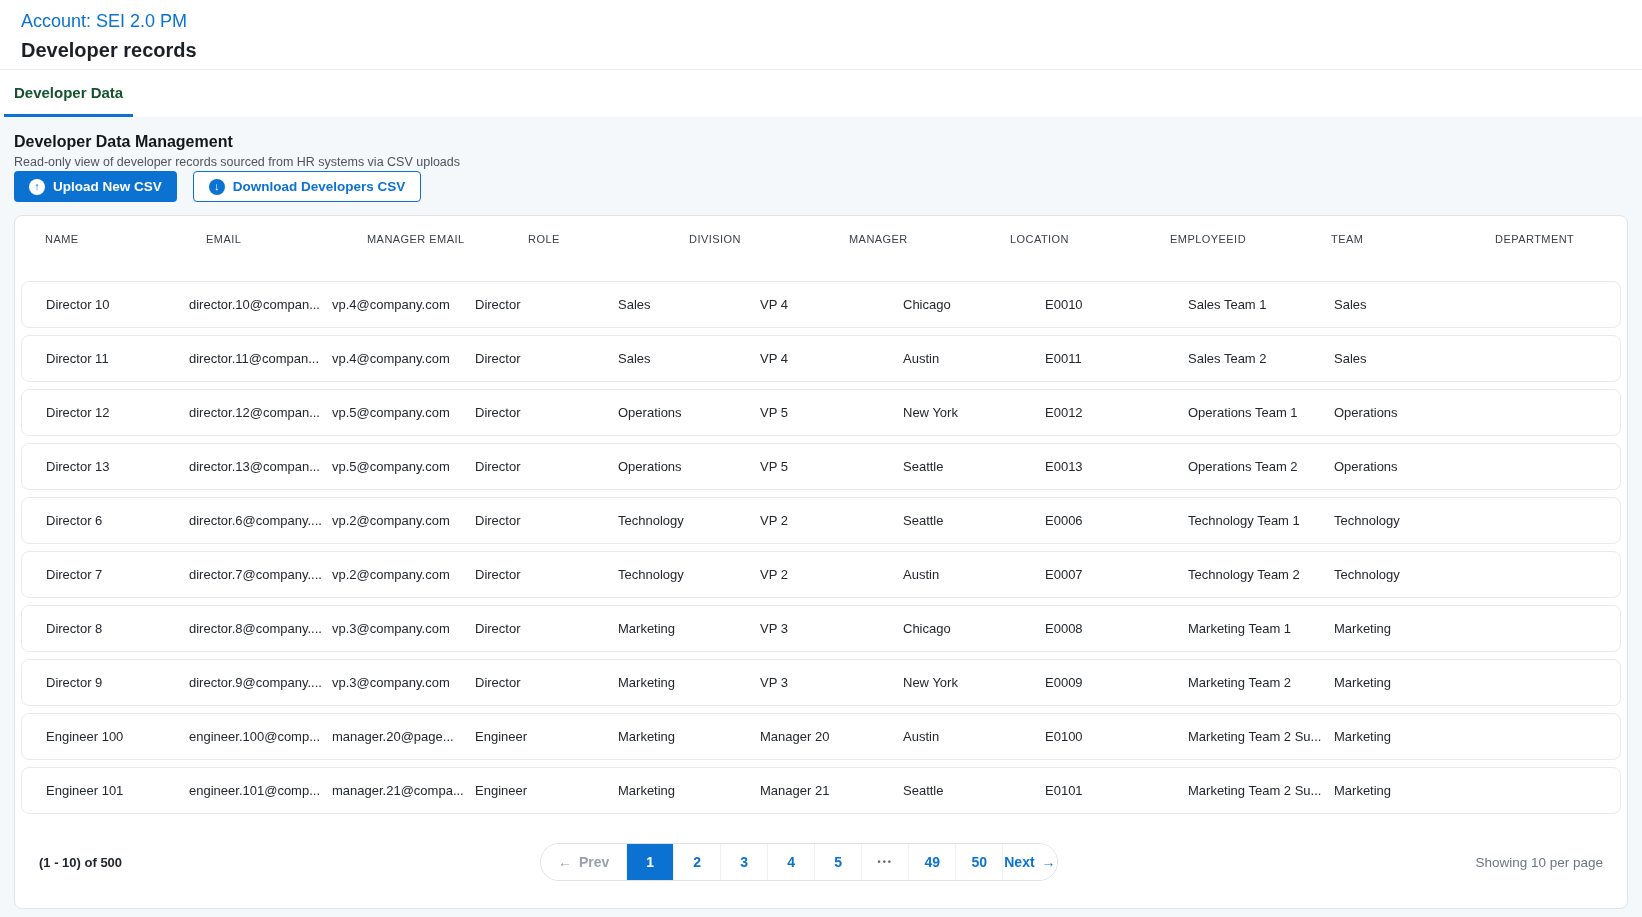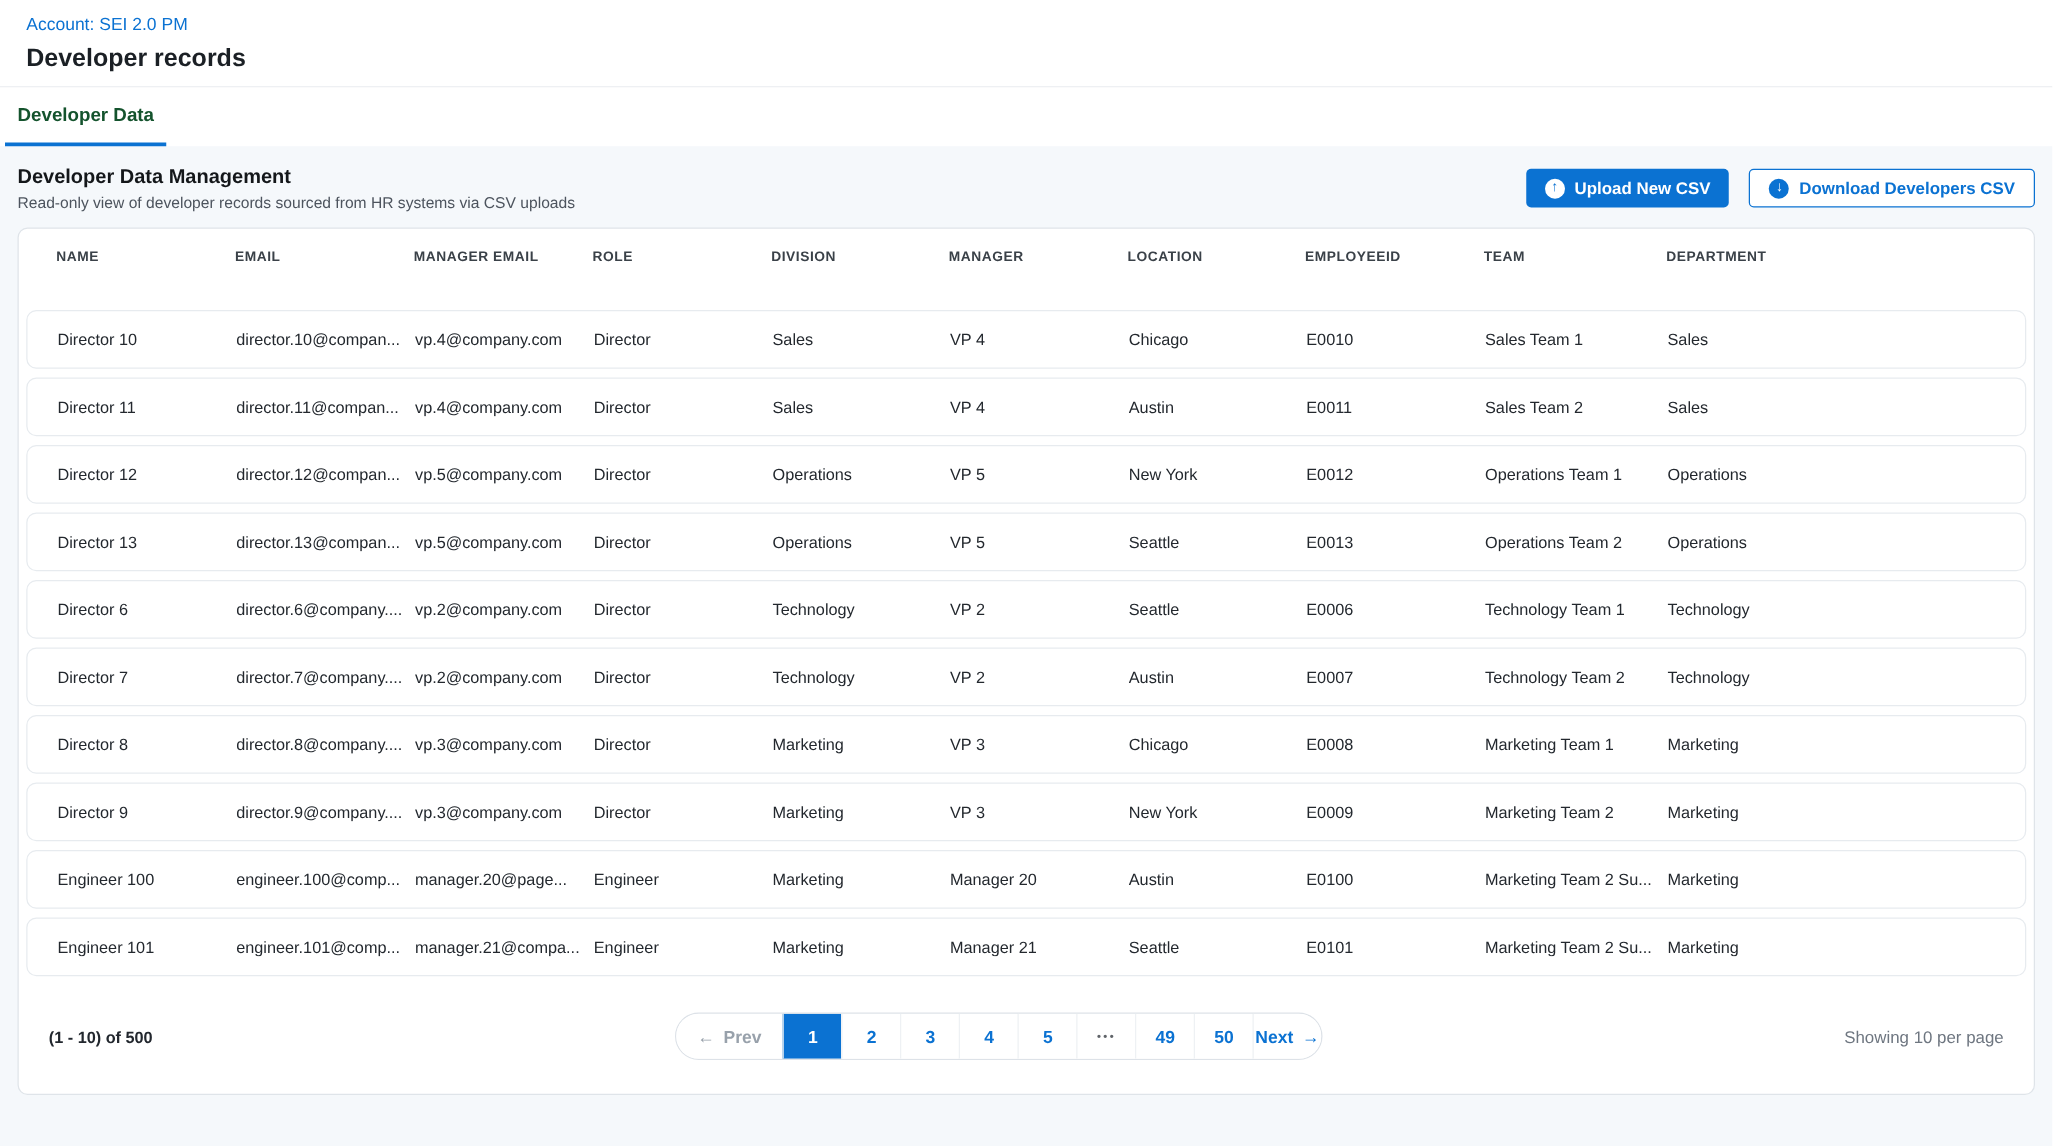--- a/index.html
+++ b/index.html
@@ -9,46 +9,46 @@
     --row-border:#e7ebef;
     --text-dark:#1b2025;
     --text-cell:#23282e;
     --text-muted:#6e7680;
   }
   *{box-sizing:border-box;margin:0;padding:0;}
   html,body{width:1642px;height:917px;overflow:hidden;background:#fff;
     font-family:"Liberation Sans", sans-serif;}
   
   .header{height:70px;padding:11px 24px 0 21px;border-bottom:1px solid #e9ecf0;background:#fff;}
-  .account-link{font-size:14px;color:var(--accent-blue);font-weight:500;cursor:pointer;display:inline-block;}
+  .account-link{font-size:18px;color:var(--accent-blue);font-weight:500;cursor:pointer;display:inline-block;}
   .page-title{font-size:20px;font-weight:700;color:var(--text-dark);margin-top:7px;}
   
   .tabbar{height:47px;display:flex;align-items:stretch;padding-left:2px;background:#fff;}
   .tab{display:flex;align-items:center;padding:0 10px;margin:0 6px 0 2px;font-size:15px;font-weight:700;
     color:#14532d;border-bottom:3px solid transparent;cursor:pointer;}
   .tab.active{border-bottom-color:var(--accent-blue);}
   
   .content{background:var(--bg-light);height:800px;padding:0 14px;}
-  .panel-head{display:flex;justify-content:space-between;align-items:flex-start;padding:16px 0 13px;}
+  .panel-head{display:flex;justify-content:space-between;align-items:flex-start;padding:16px 0 13px;flex-direction:column;}
   .panel-title{font-size:16px;font-weight:700;color:#14171a;}
   .panel-subtitle{font-size:12.5px;color:#4d545e;margin-top:4px;text-align:right;}
   .head-buttons{display:flex;gap:16px;padding-top:2px;}
   .btn{display:flex;align-items:center;gap:8px;height:31px;padding:0 15px;border-radius:4px;
     font-size:13.5px;font-weight:700;cursor:pointer;border:none;font-family:inherit;}
   .btn-primary{background:var(--accent-blue);color:#fff;}
   .btn-outline{background:#fff;color:var(--accent-blue);border:1.5px solid var(--accent-blue);}
   .circle-icon{width:16px;height:16px;border-radius:50%;display:flex;align-items:center;justify-content:center;
     font-size:11px;font-weight:700;line-height:1;}
   .circle-icon.up{background:#fff;color:var(--accent-blue);}
   .circle-icon.down{background:var(--accent-blue);color:#fff;}
   
   .card{background:#fff;border:1px solid var(--card-border);border-radius:8px;height:694px;}
   .thead{display:grid;grid-template-columns:143px 143px 143px 143px 142px 143px 142px 143px 146px 1fr;
     height:46px;align-items:center;padding:0 24px 0 30px;
-    font-size:11px;font-weight:700;color:#3a4148;letter-spacing:.45px;text-transform:uppercase;}
+    font-size:11px;font-weight:400;color:#3a4148;letter-spacing:.45px;text-transform:uppercase;gap:18px;}
   .rows{padding:0 6px;margin-top:19px;}
   .row{display:grid;grid-template-columns:143px 143px 143px 143px 142px 143px 142px 143px 146px 1fr;
     height:47px;align-items:center;border:1px solid var(--row-border);border-radius:8px;
     margin-bottom:7px;padding:0 12px 0 24px;background:#fff;font-size:13px;color:var(--text-cell);}
   .td,.th{white-space:nowrap;overflow:hidden;text-overflow:ellipsis;padding-right:10px;}
   
   .tfoot{display:flex;align-items:center;justify-content:space-between;padding:22px 24px 0 24px;}
   .range-text{font-size:13px;font-weight:700;color:#22272e;}
   .per-page{font-size:13.5px;color:var(--text-muted);}
   .pager{display:flex;align-items:stretch;border:1px solid #dde2e8;border-radius:20px;overflow:hidden;

